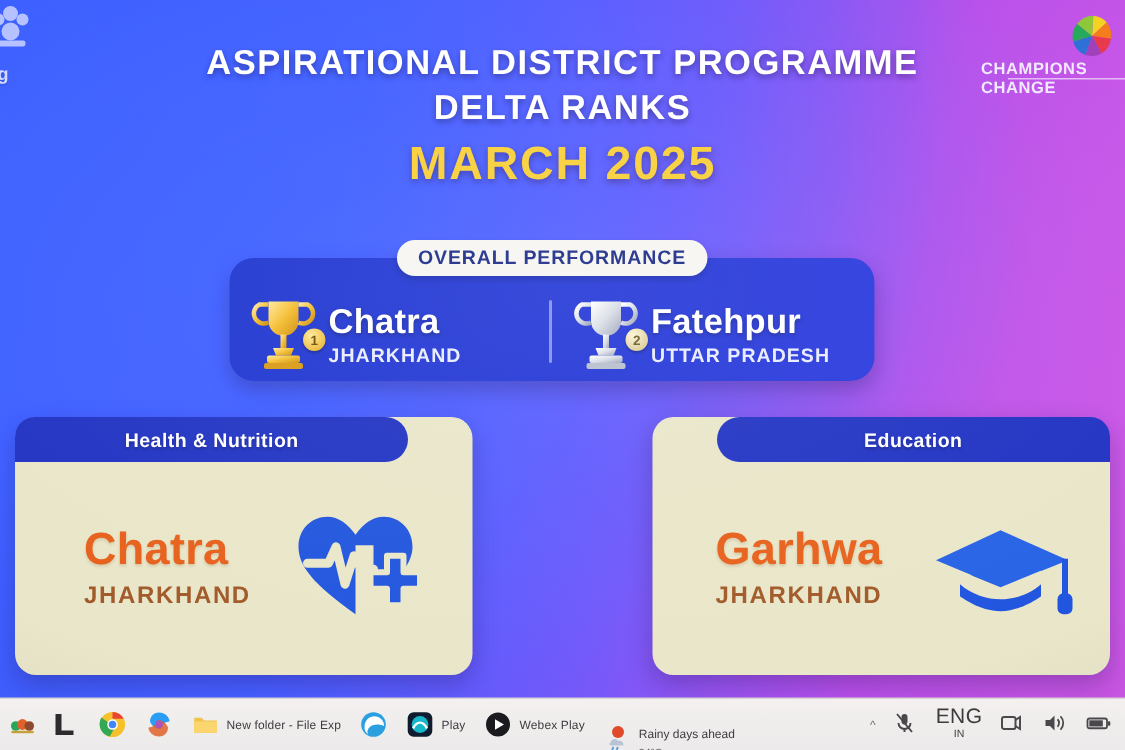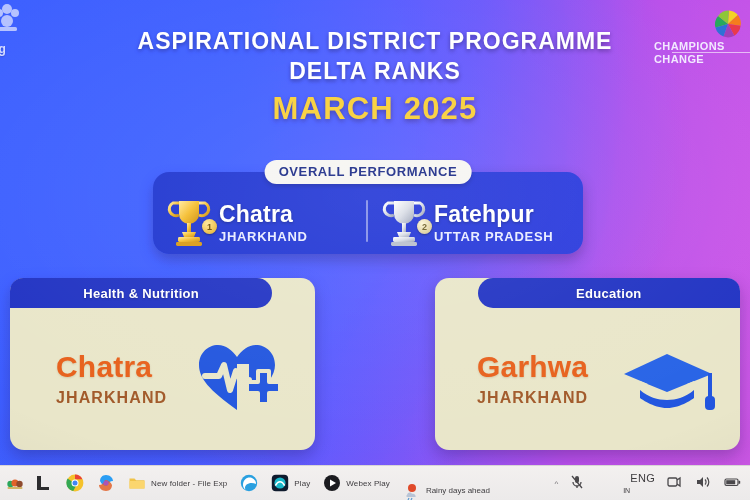--- a/index.html
+++ b/index.html
@@ -181,21 +181,21 @@
   .tb-ico   { width: 18px; height: 18px; position: relative; display:block; }
   .tb-open::after {
     content:""; position:absolute; left: 3px; right: 3px; bottom: -4px; height: 2px;
     background: #4aa3e0; border-radius: 2px;
   }
   .weather { display:flex; align-items:flex-start; gap:5px;margin-top:25px; }
   .weather-txt { line-height: 10px; }
   .weather-t1 { font-size: 8px; color:#3e3c3f; }
   .weather-t2 { font-size: 7px; color:#5e5c5f; }
   .lang { text-align:center; line-height: 9px; color:#3d3b3e; }
-  .lang .l1 { font-size: 11px; letter-spacing:.3px;margin-left:32px; }
+  .lang .l1 { font-size: 14px; letter-spacing:.3px; }
   .lang .l2 { font-size: 7px; }
   .tb-faint { font-size: 8px; color:#6f6d70; }
   
   #taskbar { filter: blur(.25px); }
   #slide   { filter: saturate(1.05) blur(.18px); }
 </style>
 </head>
 <body>
 
 <div id="screen">

